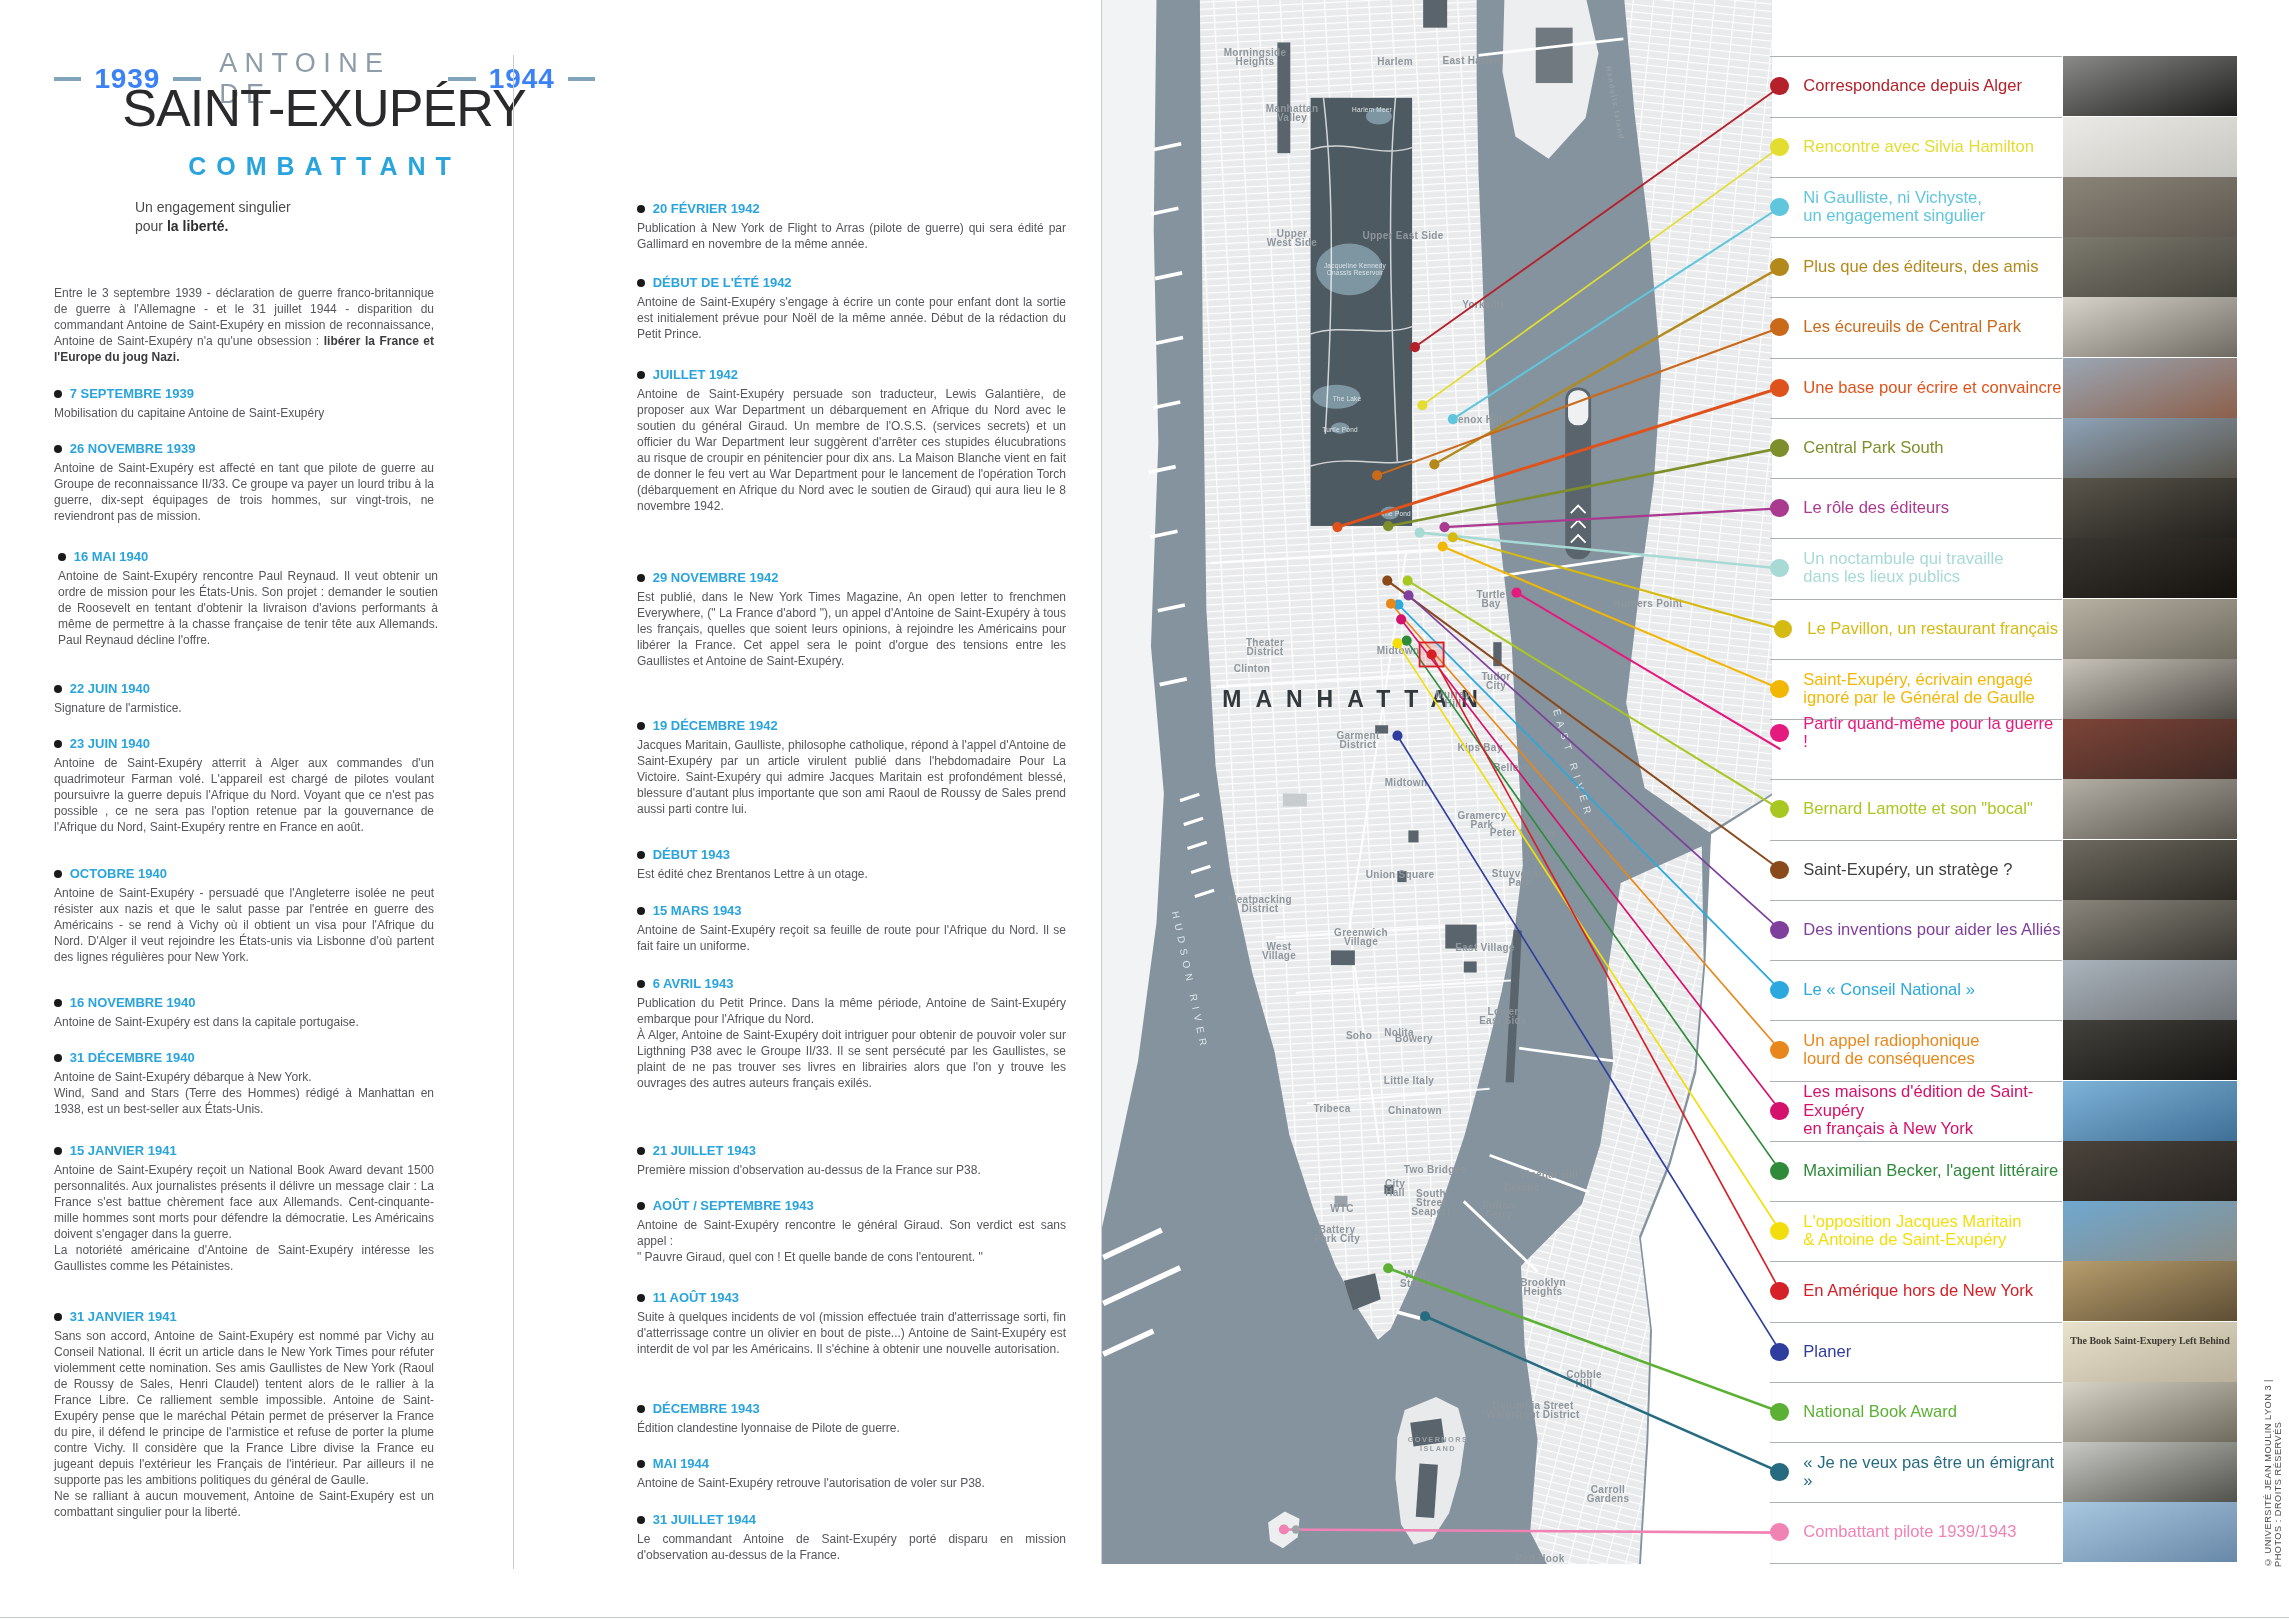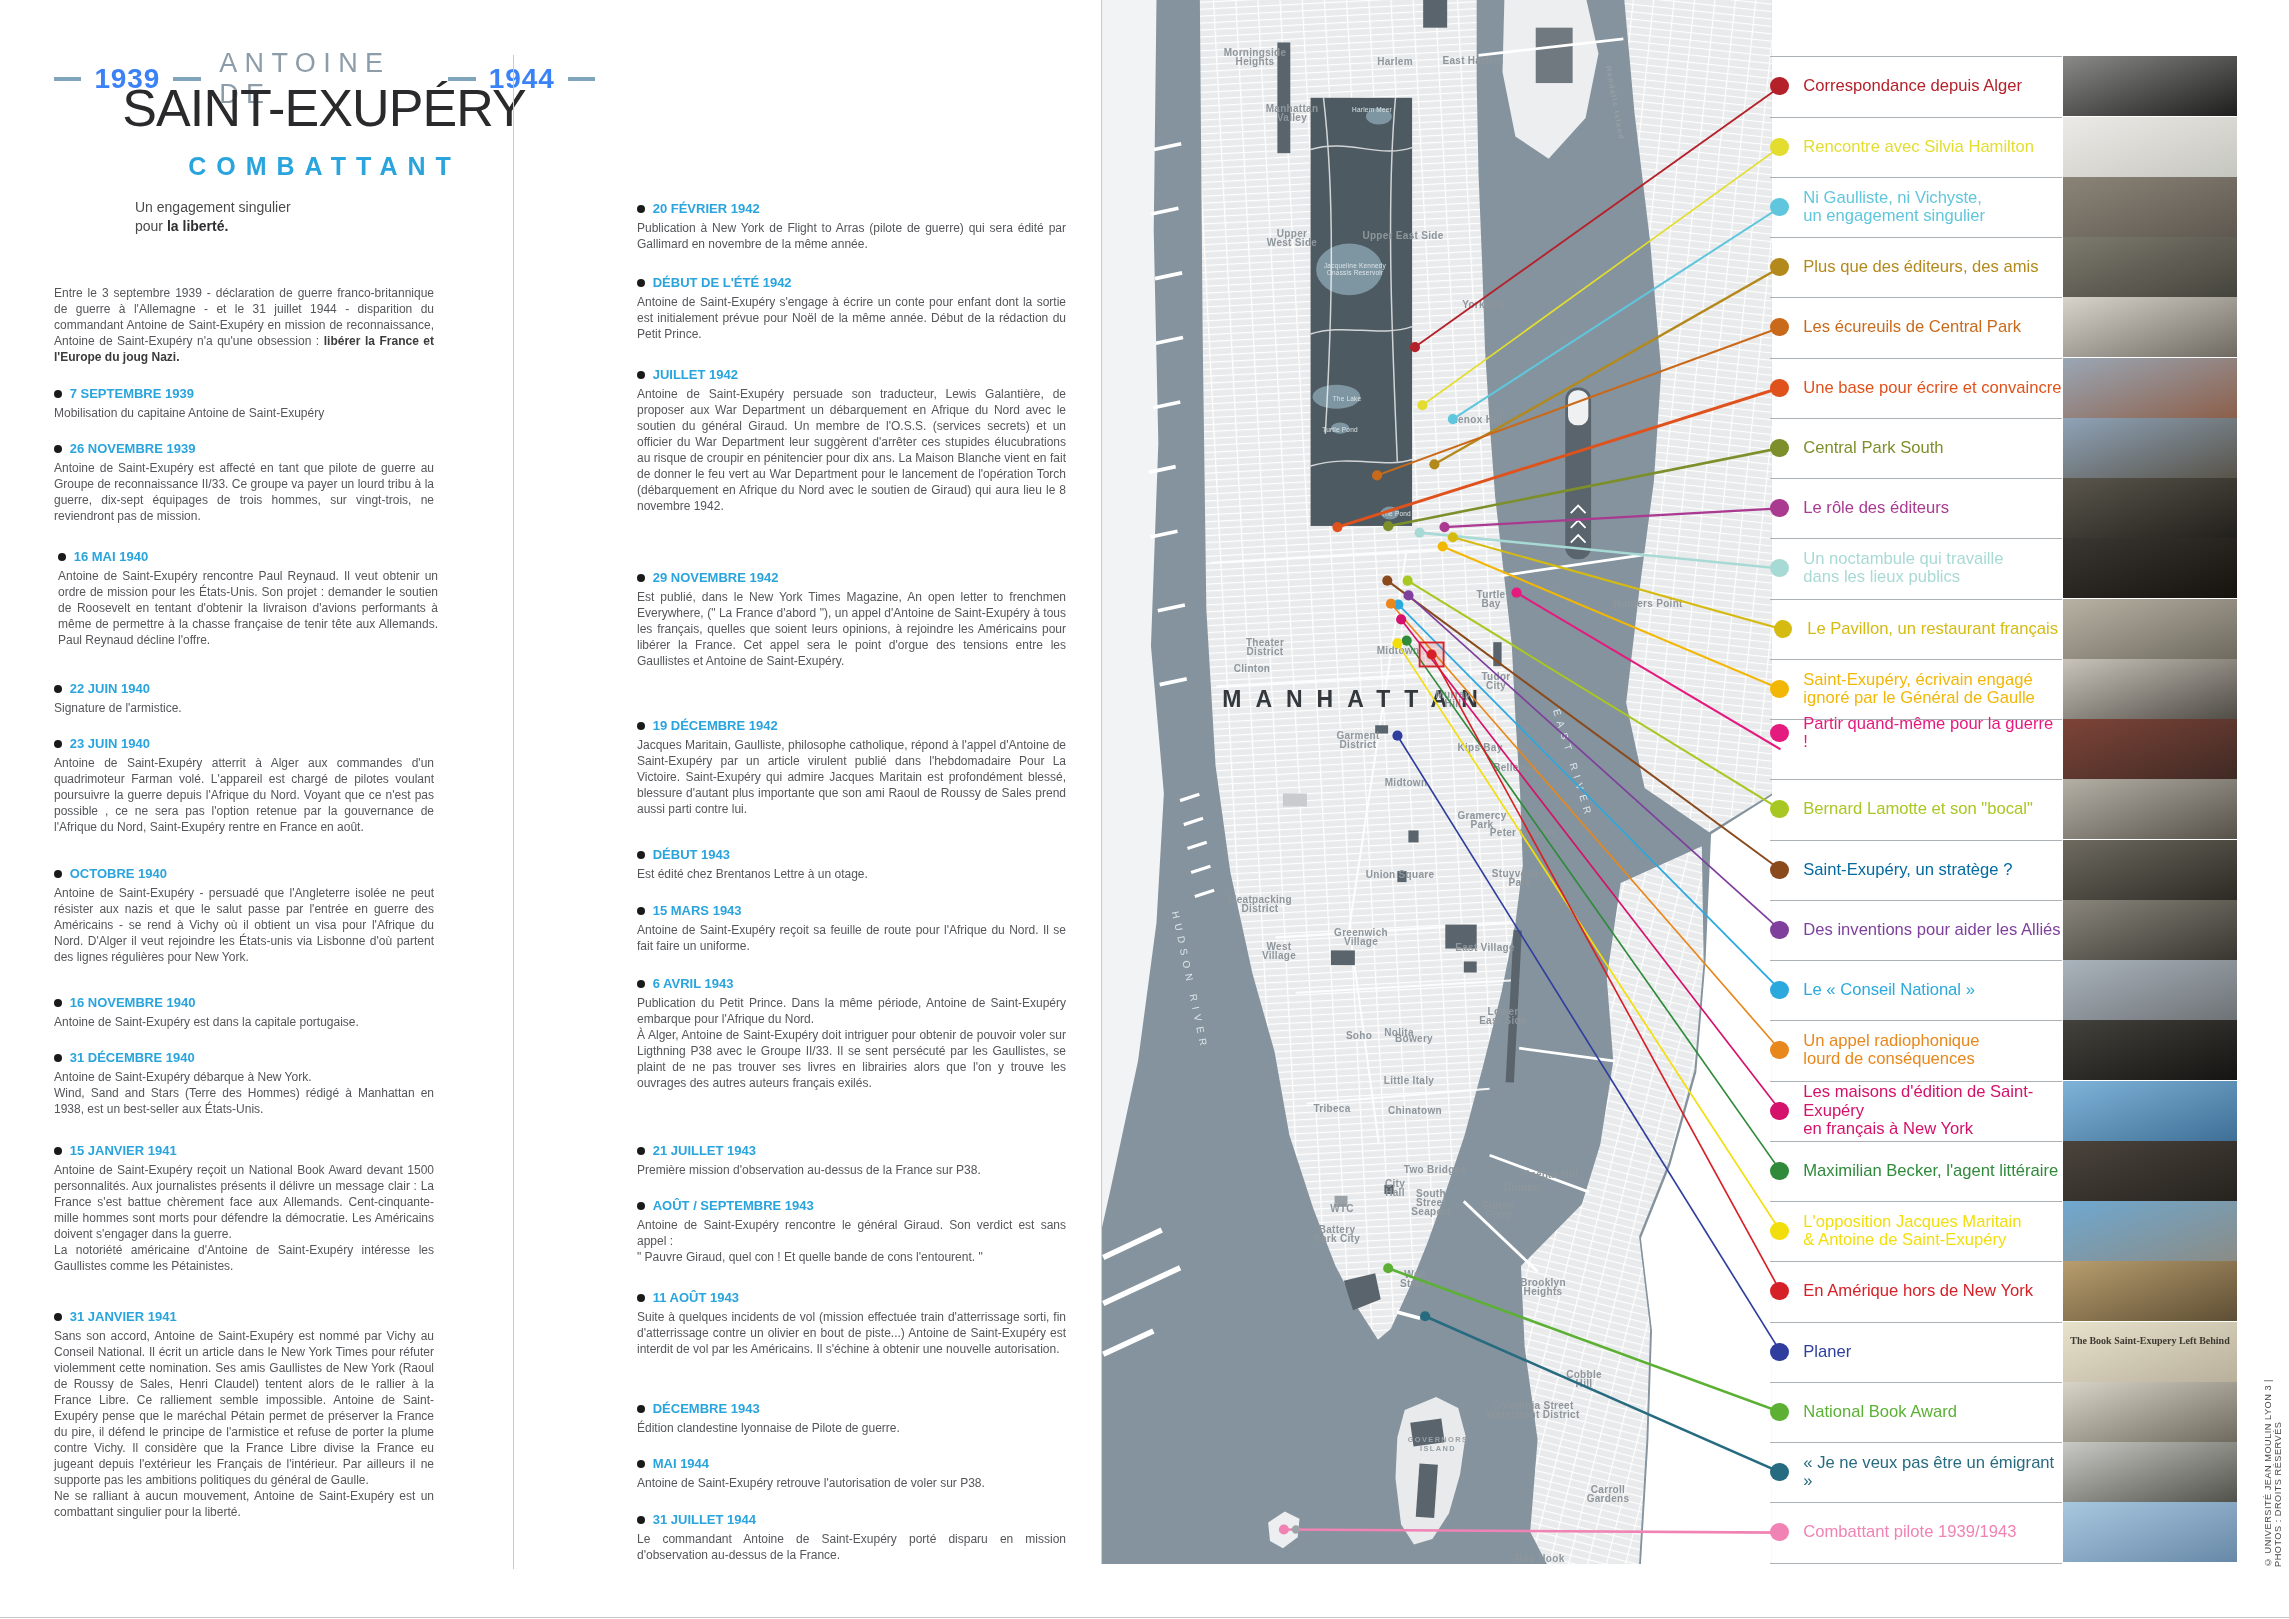--- a/index.html
+++ b/index.html
@@ -624,21 +624,21 @@
     <span class="legend-label" style="color: rgb(229, 26, 126);">Partir quand-même pour la guerre !</span>
   </div>
 
   <div class="legend-row" style="left: 1770px; top: 779px; width: 292px; height: 60px;">
     <span class="legend-dot" style="background: rgb(169, 199, 34);"></span>
     <span class="legend-label" style="color: rgb(169, 199, 34);">Bernard Lamotte et son "bocal"</span>
   </div>
 
   <div class="legend-row" style="left: 1770px; top: 840px; width: 292px; height: 60px;">
     <span class="legend-dot" style="background: rgb(138, 74, 28);"></span>
-    <span class="legend-label" style="color: #0369a1; text-align: right;">Saint-Exupéry, un stratège ?</span>
+    <span class="legend-label" style="color: #404040; text-align: right;">Saint-Exupéry, un stratège ?</span>
   </div>
 
   <div class="legend-row" style="left: 1770px; top: 900px; width: 292px; height: 60px;">
     <span class="legend-dot" style="background: rgb(126, 63, 157);"></span>
     <span class="legend-label" style="color: rgb(126, 63, 157);">Des inventions pour aider les Alliés</span>
   </div>
 
   <div class="legend-row" style="left: 1770px; top: 960px; width: 292px; height: 60px;">
     <span class="legend-dot" style="background: rgb(43, 169, 222);"></span>
     <span class="legend-label" style="color: rgb(43, 169, 222);">Le « Conseil National »</span>

